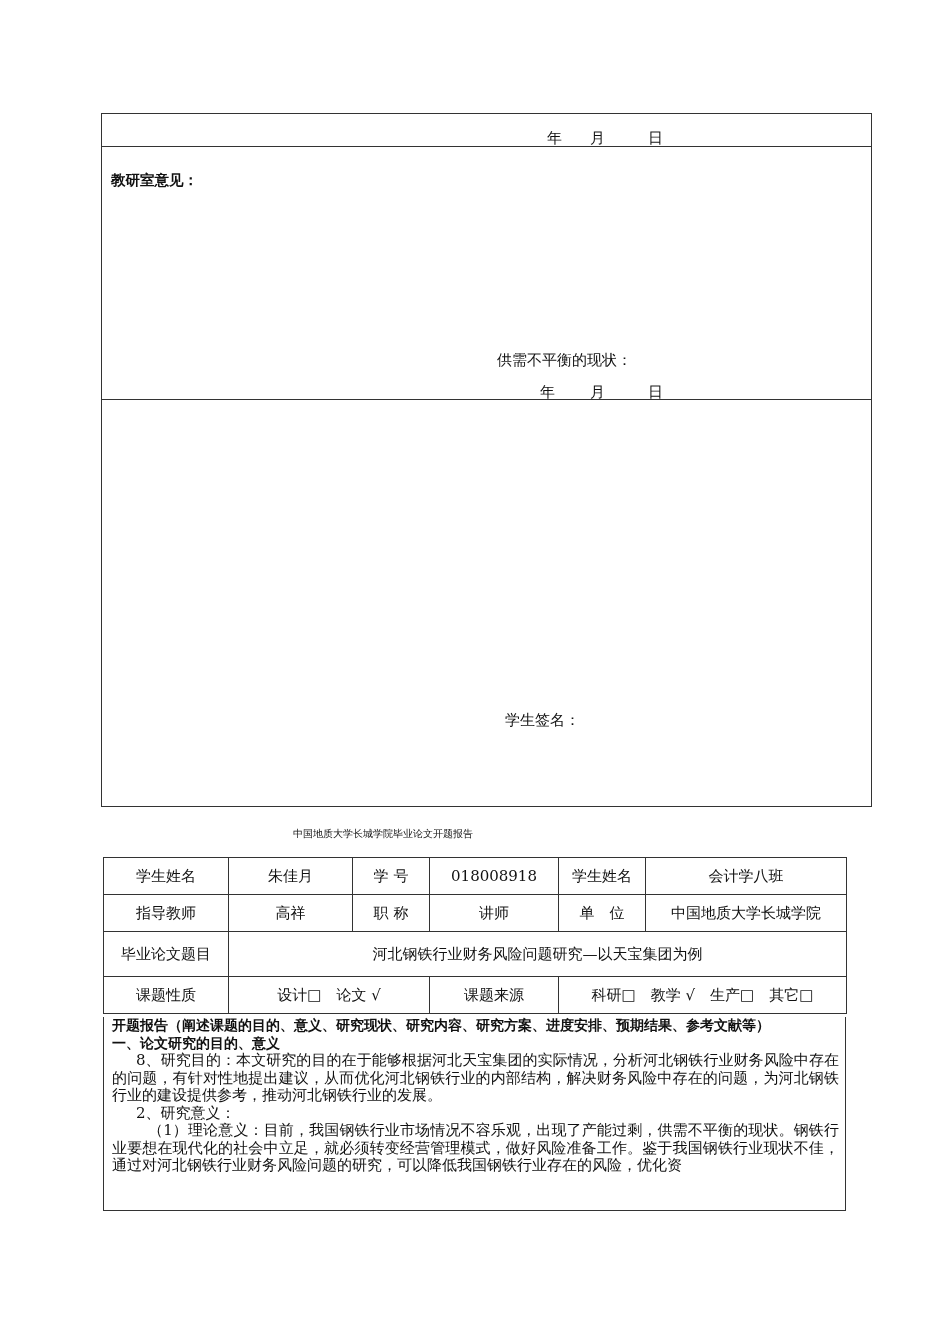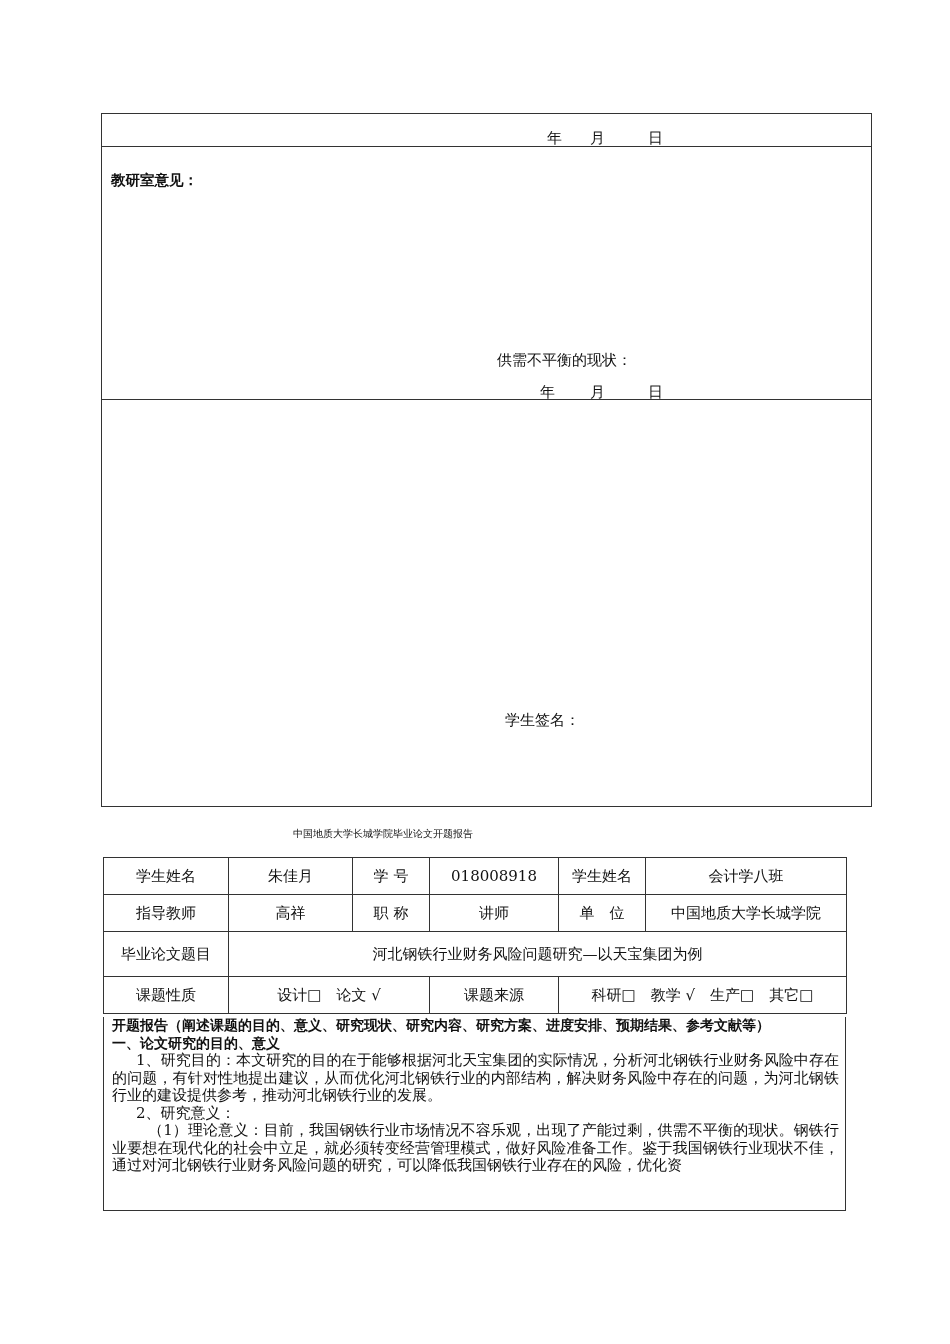--- a/index.html
+++ b/index.html
@@ -84,16 +84,16 @@
     <td colspan="2">设计□　论文 √</td>
     <td>课题来源</td>
     <td colspan="2">科研□　教学 √　生产□　其它□</td>
   </tr>
 </tbody>
   </table>
 
 <div class="body-cell">
   <p class="h">开题报告（阐述课题的目的、意义、研究现状、研究内容、研究方案、进度安排、预期结果、参考文献等）</p>
   <p class="h">一、论文研究的目的、意义</p>
-  <p class="ind1">1、研究目的：本文研究的目的在于能够根据河北天宝集团的实际情况，分析河北钢铁行业财务风险中存在的问题，有针对性地提出建议，从而优化河北钢铁行业的内部结构，解决财务风险中存在的问题，为河北钢铁行业的建设提供参考，推动河北钢铁行业的发展。</p>
+  <p class="ind1">8、研究目的：本文研究的目的在于能够根据河北天宝集团的实际情况，分析河北钢铁行业财务风险中存在的问题，有针对性地提出建议，从而优化河北钢铁行业的内部结构，解决财务风险中存在的问题，为河北钢铁行业的建设提供参考，推动河北钢铁行业的发展。</p>
   <p class="ind1">2、研究意义：</p>
   <p class="ind2">（1）理论意义：目前，我国钢铁行业市场情况不容乐观，出现了产能过剩，供需不平衡的现状。钢铁行业要想在现代化的社会中立足，就必须转变经营管理模式，做好风险准备工作。鉴于我国钢铁行业现状不佳，通过对河北钢铁行业财务风险问题的研究，可以降低我国钢铁行业存在的风险，优化资</p>
 </div>
 
 </body></html>

